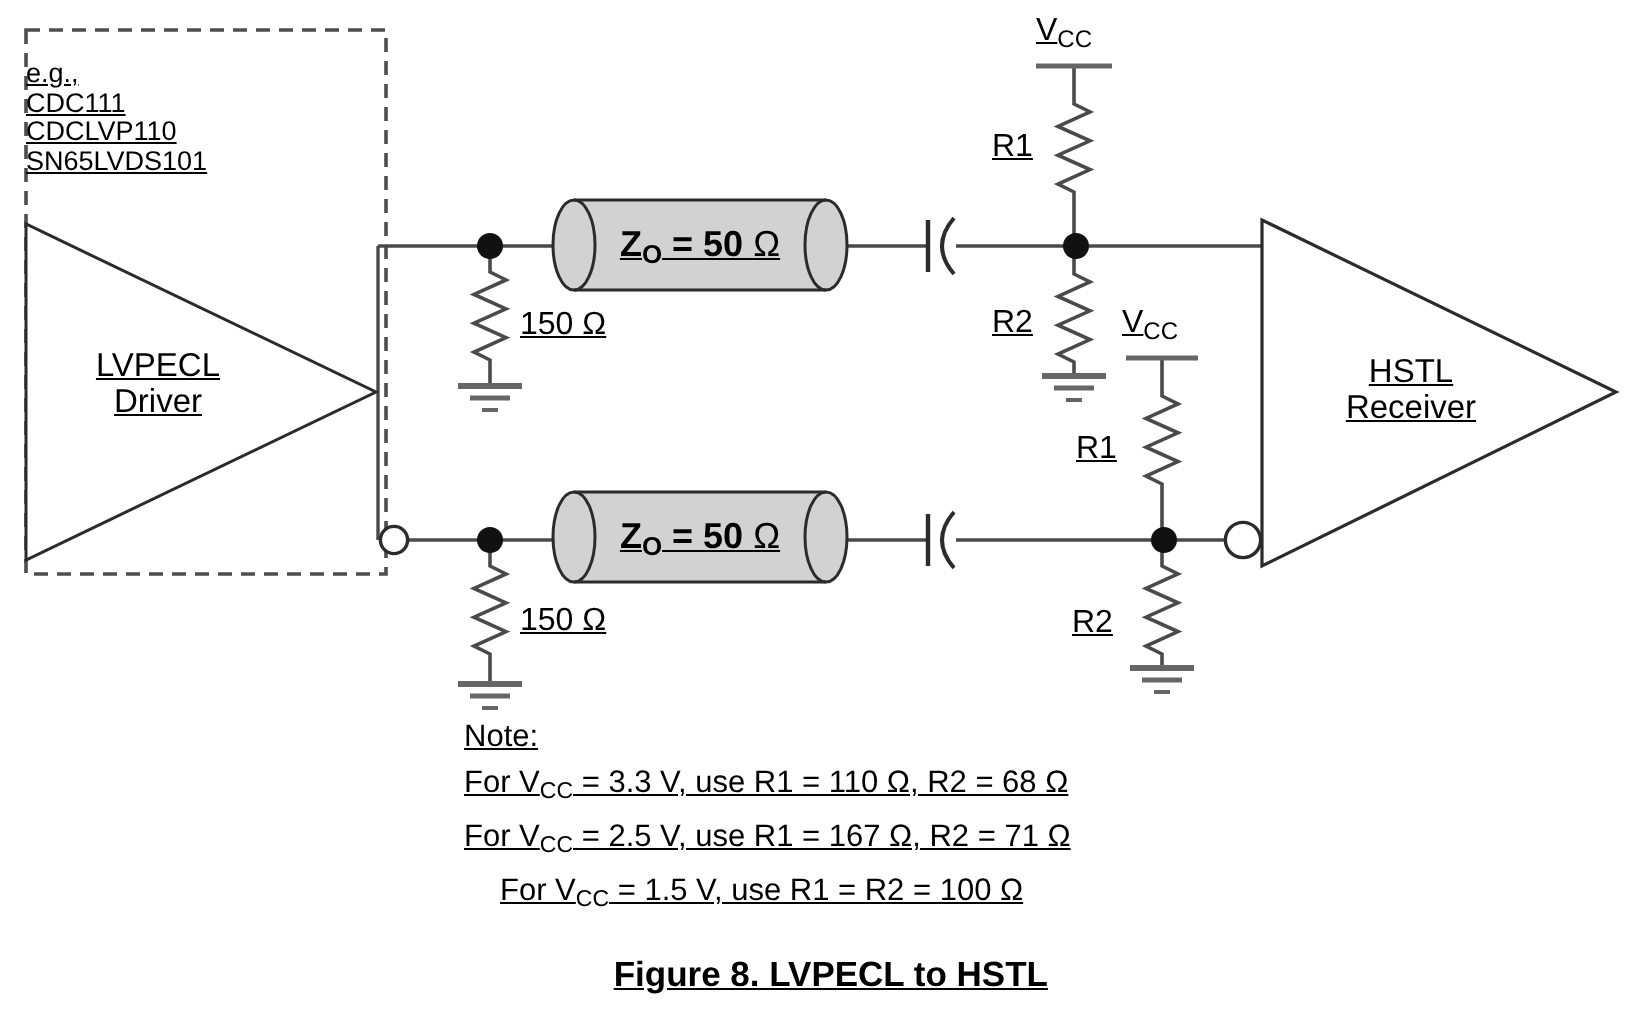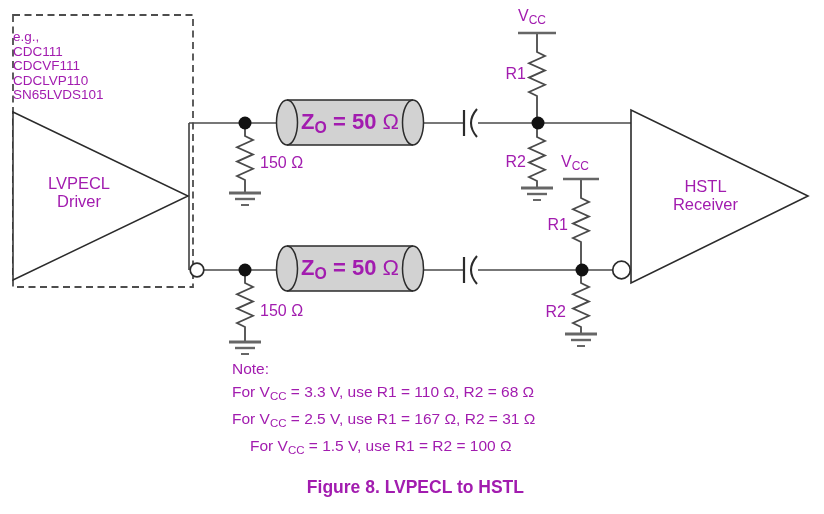--- a/index.html
+++ b/index.html
@@ -2,34 +2,34 @@
 <html><head>
 <meta charset="utf-8">
 <style>
   html,body { margin:0; padding:0; background:#fff; }
   #fig {
     position:relative; width:824px; height:514px; background:#fff;
     font-family:"Liberation Sans", sans-serif; color:#111;
     overflow:hidden;
   }
   #schematic { position:absolute; left:0; top:0; }
-  .lbl { position:absolute; white-space:nowrap; color:#a21caf; }
+  .lbl { position:absolute; white-space:nowrap; color:#000000;text-decoration:underline; }
   .examples { left:13px; top:30px; width:160px; text-align:left;
               font-size:13.5px; line-height:14.6px; }
   .driver-label { left:13px; top:174px; width:132px; text-align:center;
                   font-size:16.5px; line-height:18px; }
   .receiver-label { left:640px; top:177px; width:131px; text-align:center;
                     font-size:16.5px; line-height:18px; }
-  .zo { width:126px; text-align:center; font-size:22px; font-weight:bold; line-height:22px; }
+  .zo { width:126px; text-align:center; font-size:18px; font-weight:bold; line-height:22px; }
   .zo-top { left:287px; top:111px; }
   .zo-bottom { left:287px; top:257px; }
   .zo .omega { font-weight:normal; }
   .sub { font-size:0.72em; vertical-align:-0.28em; }
   .rlabel { font-size:16px; }
-  .rright { width:30px; text-align:right; }
+  .rright { width:30px; text-align:left; }
   .vcc { font-size:16px; }
   .vcc .sub { font-size:12px; }
   .note { font-size:15.5px; }
   .note .sub { font-size:11.5px; }
   .caption { left:232px; top:477px; width:292px; text-align:right;
              font-size:17.5px; font-weight:bold; }
 </style>
 </head>
 <body>
 
@@ -115,21 +115,20 @@
       <circle cx="582" cy="270" r="6.5"></circle>
     </g>
 
     <circle cx="197" cy="270" r="6.8" fill="#ffffff" stroke="#2b2b2b" stroke-width="1.7"></circle>
     <circle cx="621.5" cy="270" r="8.8" fill="#ffffff" stroke="#2b2b2b" stroke-width="1.7"></circle>
   </svg>
 
   <div class="lbl examples">
     <div>e.g.,</div>
     <div>CDC111</div>
-    <div>CDCVF111</div>
     <div>CDCLVP110</div>
     <div>SN65LVDS101</div>
   </div>
 
   <div class="lbl receiver-label">
     <div>HSTL</div>
     <div>Receiver</div>
   </div>
 
   <div class="lbl driver-label">
@@ -150,19 +149,19 @@
   <div class="lbl rlabel rright" style="left:536px; top:303px;">R2</div>
 
   <div class="lbl vcc" style="left:518px; top:7px;"><span>V</span><span class="sub">CC</span></div>
 
   <div class="lbl vcc" style="left:561px; top:153px;"><span>V</span><span class="sub">CC</span></div>
 
   <div class="lbl note" style="left:232px; top:360px;">Note:</div>
 
   <div class="lbl note" style="left:232px; top:383px;"><span>For V</span><span class="sub">CC</span><span> = 3.3 V, use R1 = 110 Ω, R2 = 68 Ω</span></div>
 
-  <div class="lbl note" style="left:232px; top:410px;"><span>For V</span><span class="sub">CC</span><span> = 2.5 V, use R1 = 167 Ω, R2 = 31 Ω</span></div>
+  <div class="lbl note" style="left:232px; top:410px;"><span>For V</span><span class="sub">CC</span><span> = 2.5 V, use R1 = 167 Ω, R2 = 71 Ω</span></div>
 
   <div class="lbl note" style="left:232px; top:437px;margin-left:18px;"><span>For V</span><span class="sub">CC</span><span> = 1.5 V, use R1 = R2 = 100 Ω</span></div>
 
   <div class="lbl caption">Figure 8. LVPECL to HSTL</div>
 
 </div>
 
 </body></html>

